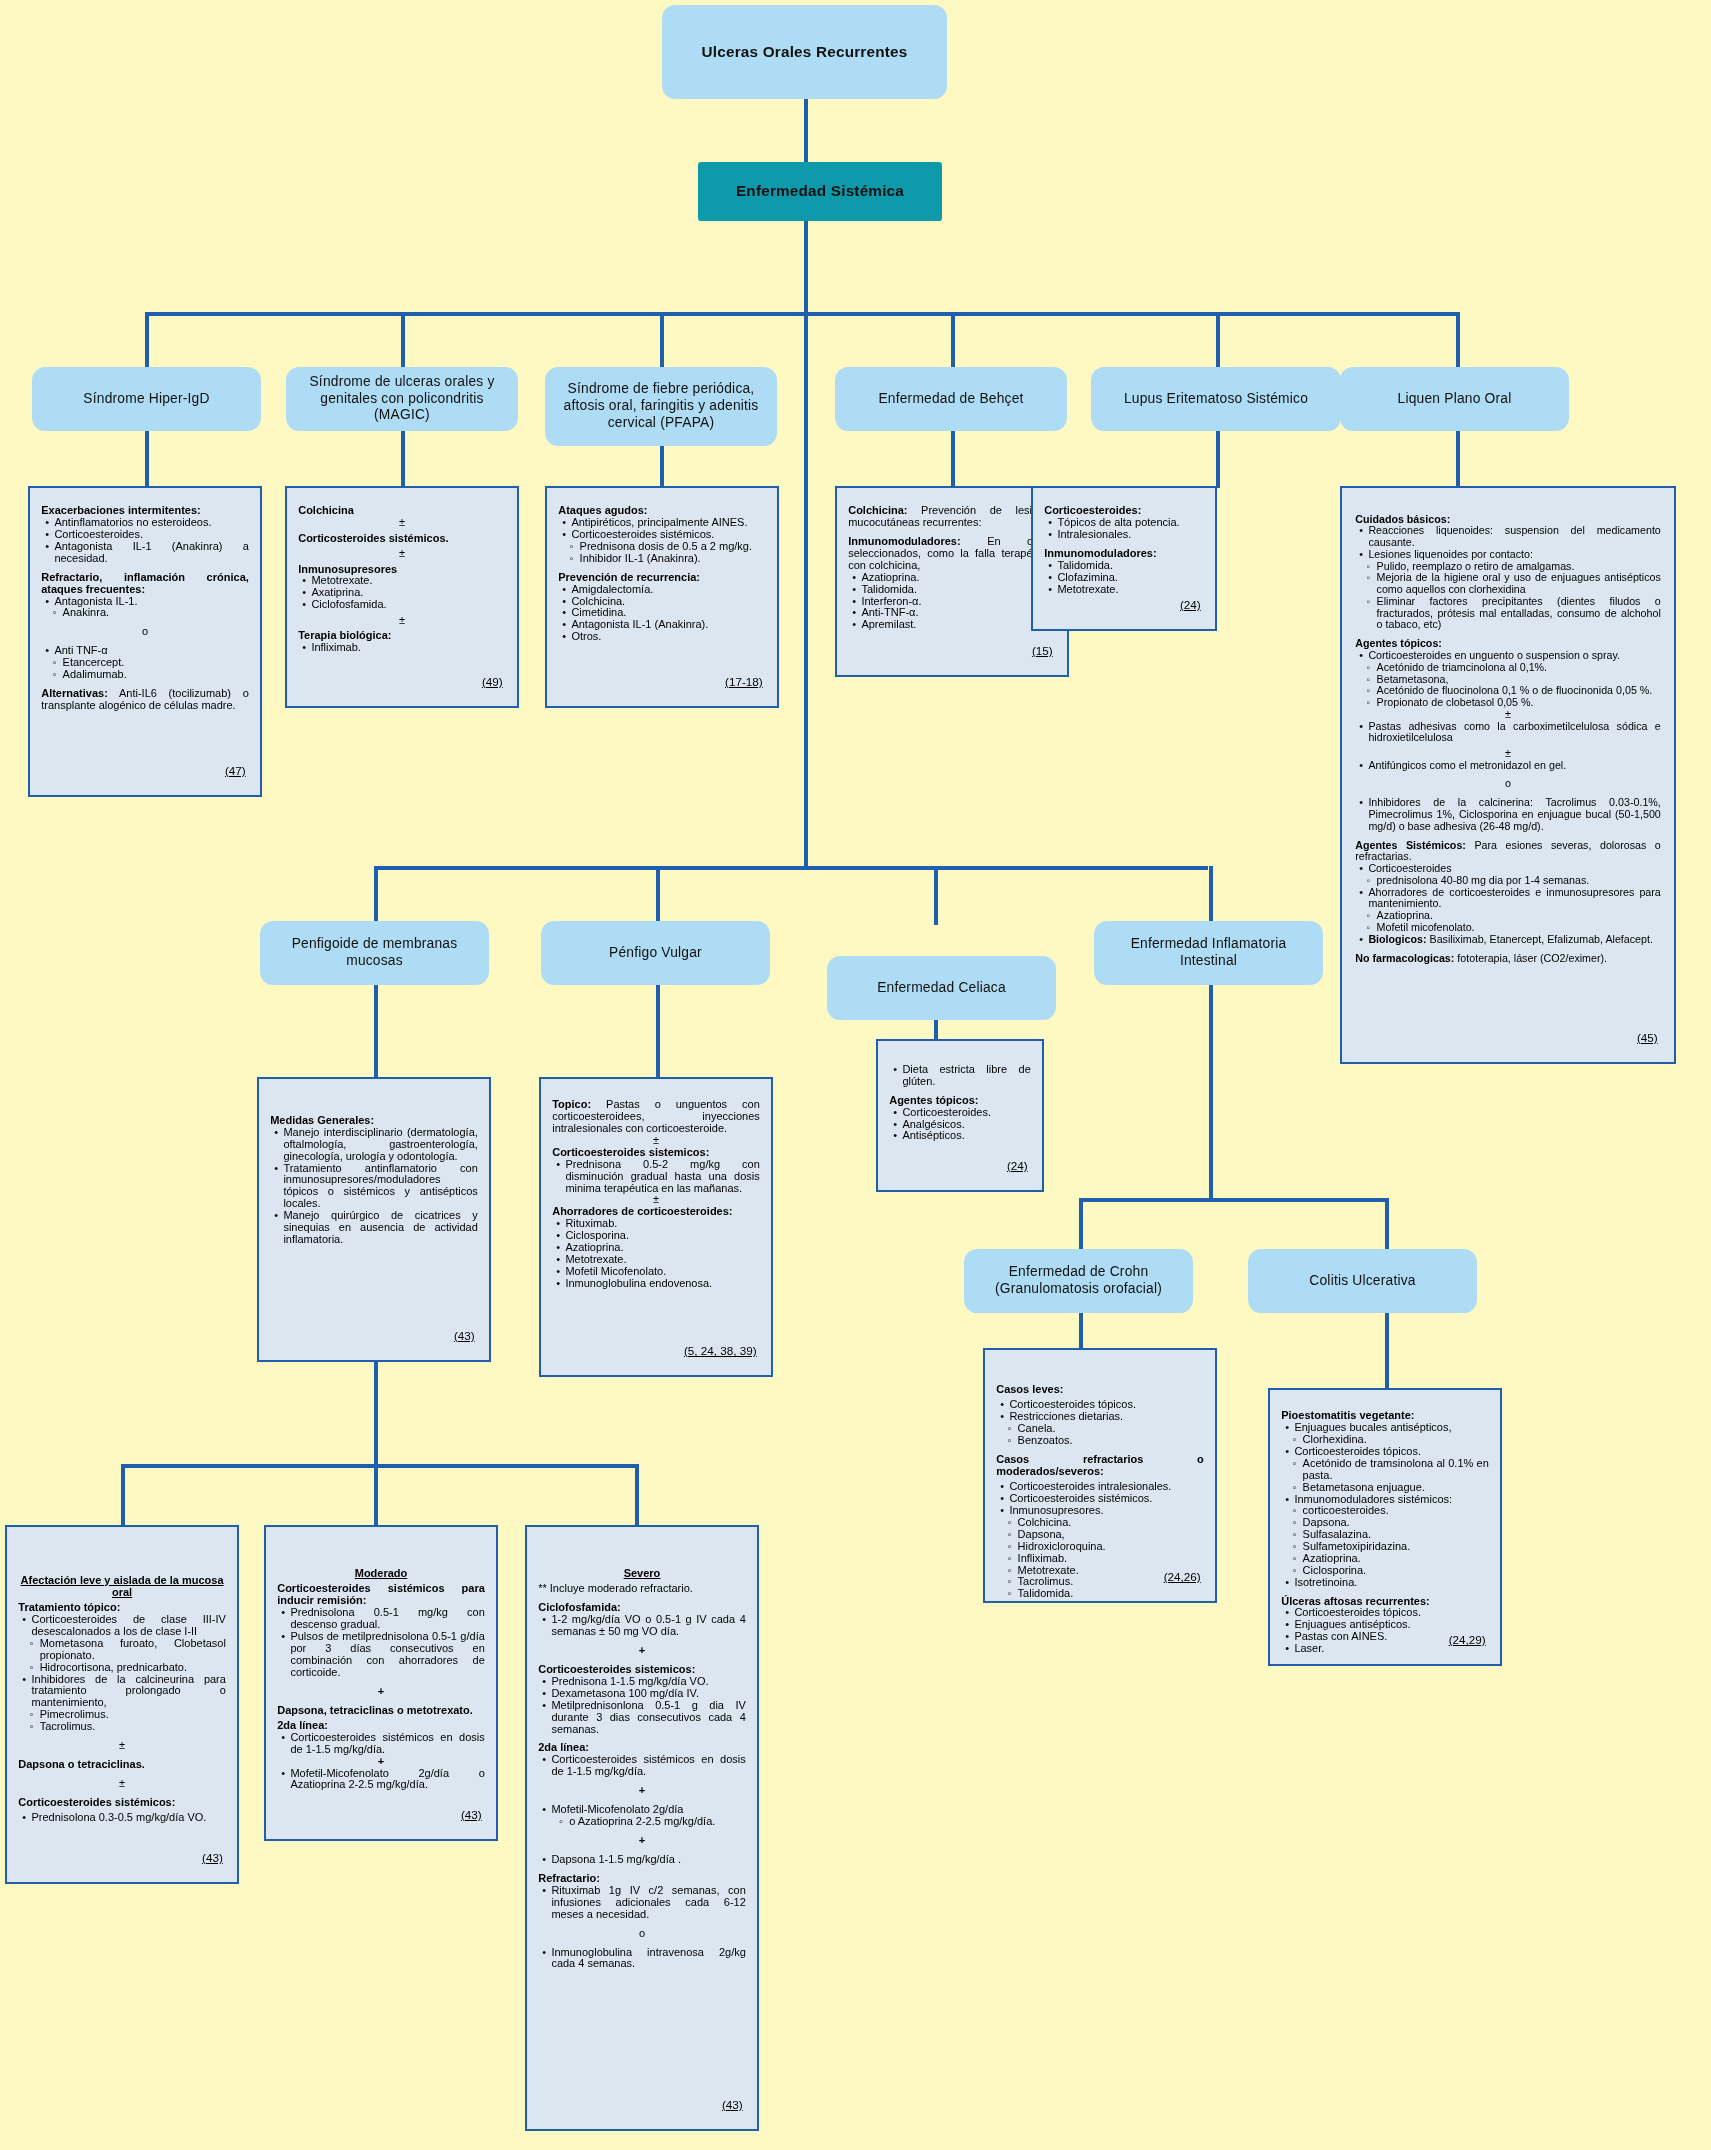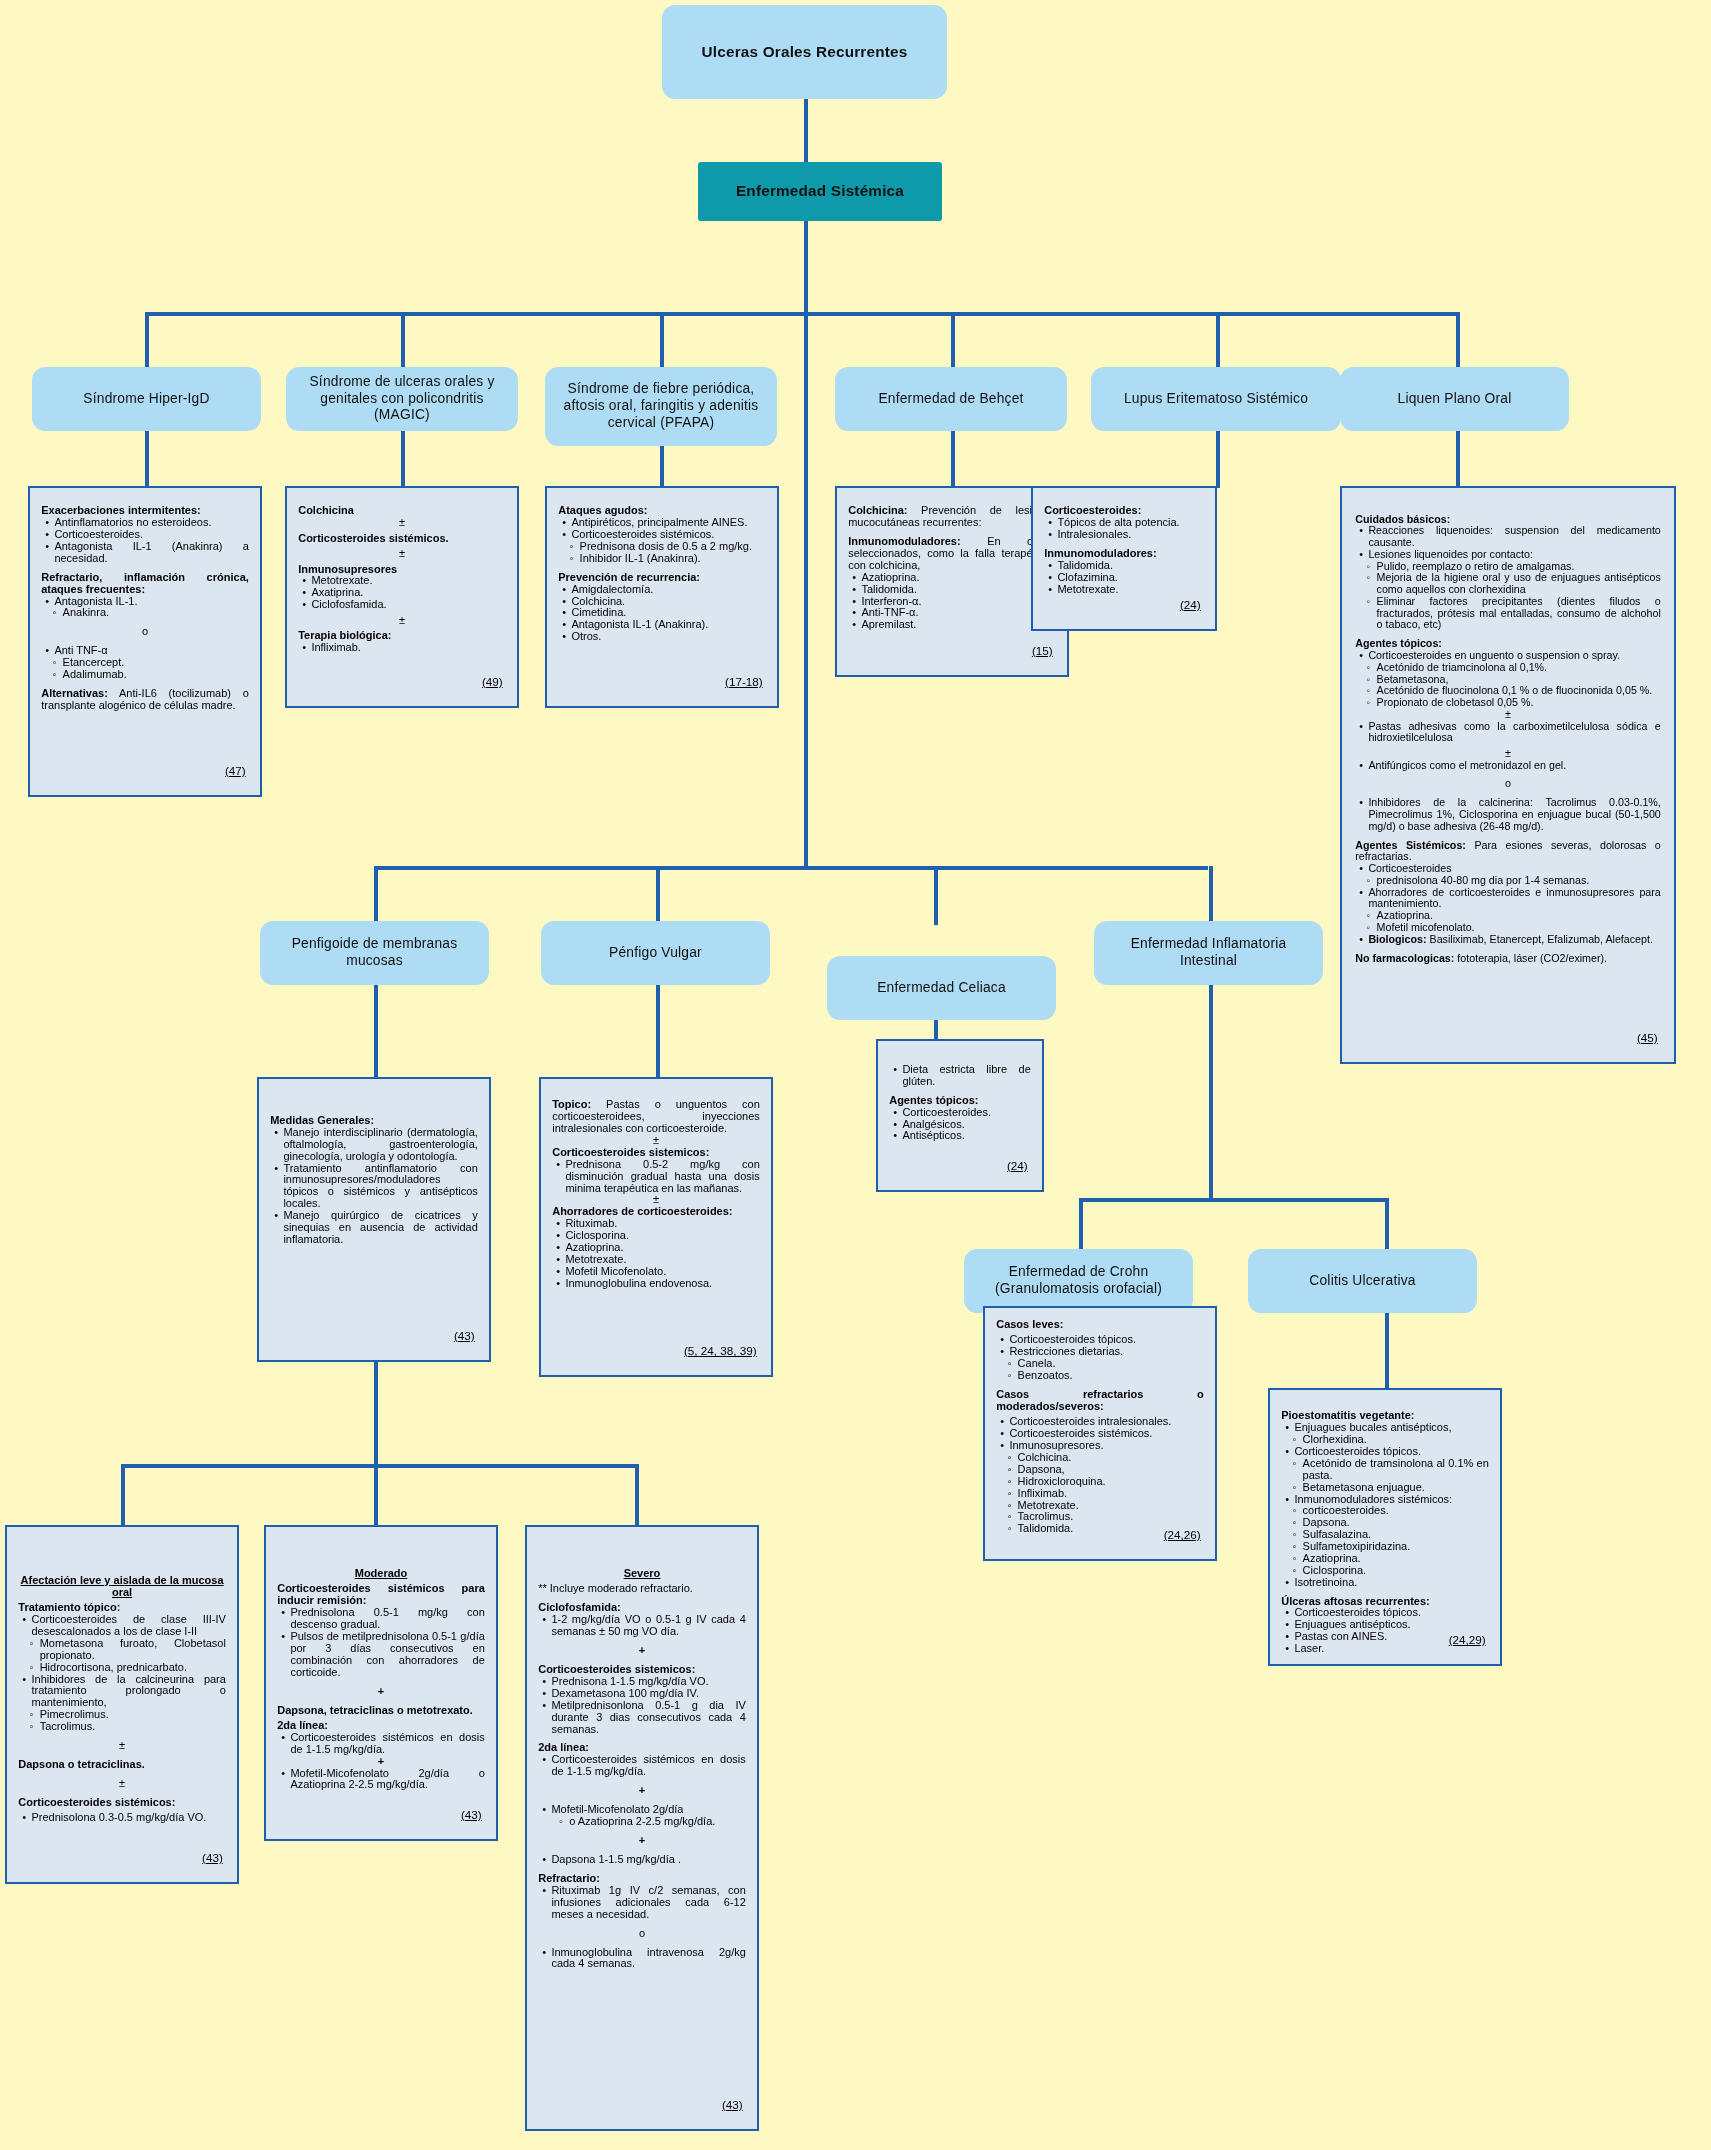--- a/index.html
+++ b/index.html
@@ -354,21 +354,21 @@
       <p class="hdr">Agentes tópicos:</p>
       <ul class="ul1">
         <li>Corticoesteroides.</li>
         <li>Analgésicos.</li>
         <li>Antisépticos.</li>
       </ul>
       <span class="ref">(24)</span>
     </div>
   </div>
 
-  <div class="detail" style="left:983px;top:1306px;width:234px;height:255px;padding-top:11px;">
+  <div class="detail" style="left:983px;top:1348px;width:234px;height:255px;padding-top:34px;">
     <div class="inner">
       <p class="hdr">Casos leves:</p>
       <div class="gapsm"></div>
       <ul class="ul1">
         <li>Corticoesteroides tópicos.</li>
         <li>Restricciones dietarias.</li>
       </ul>
       <ul class="ul2">
         <li>Canela.</li>
         <li>Benzoatos.</li>

